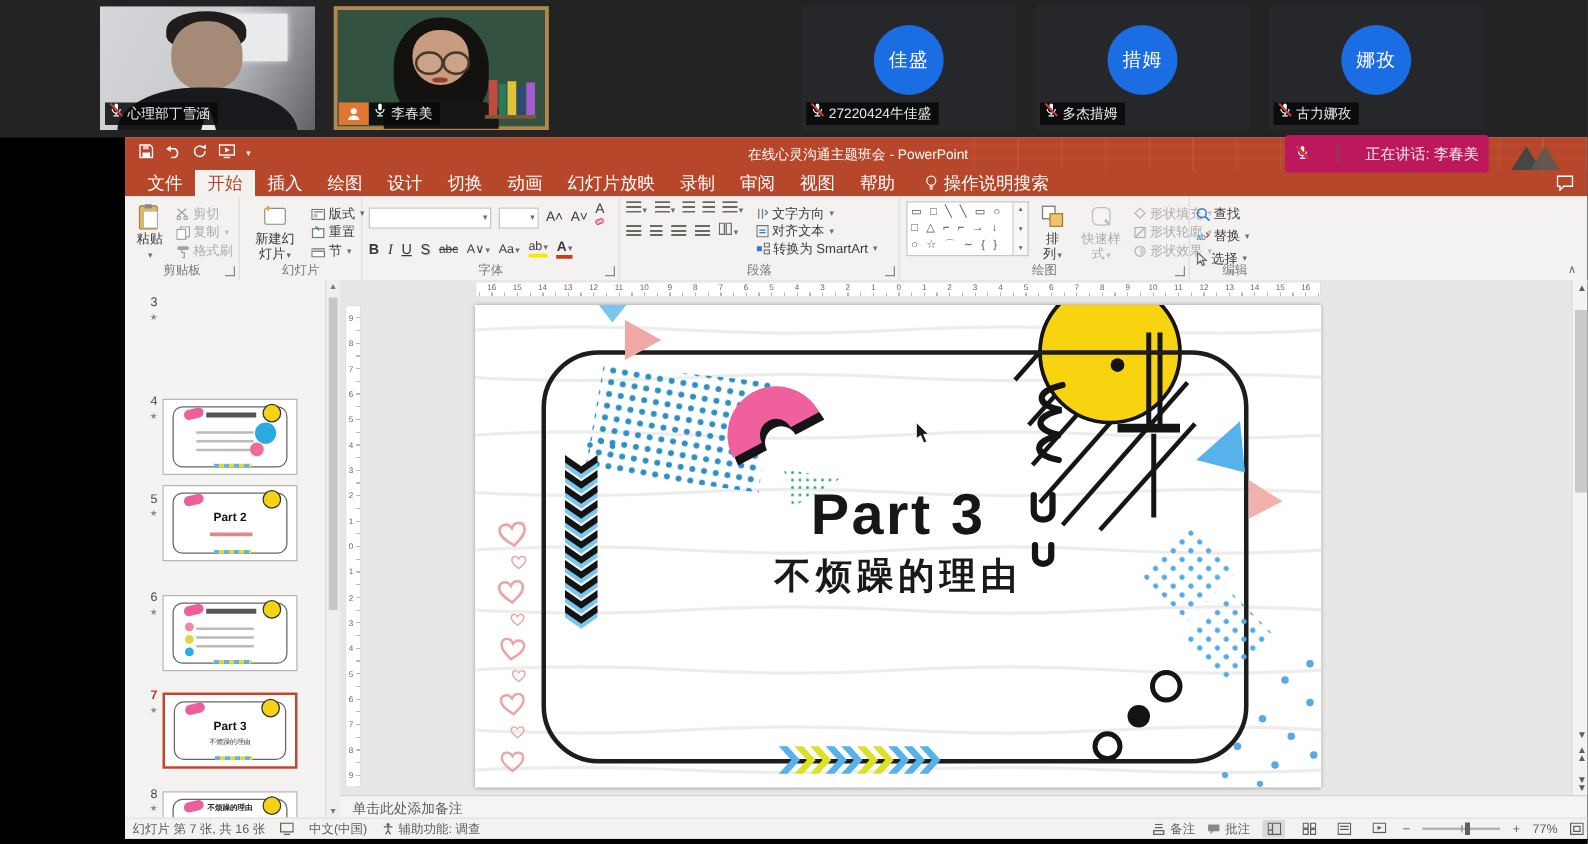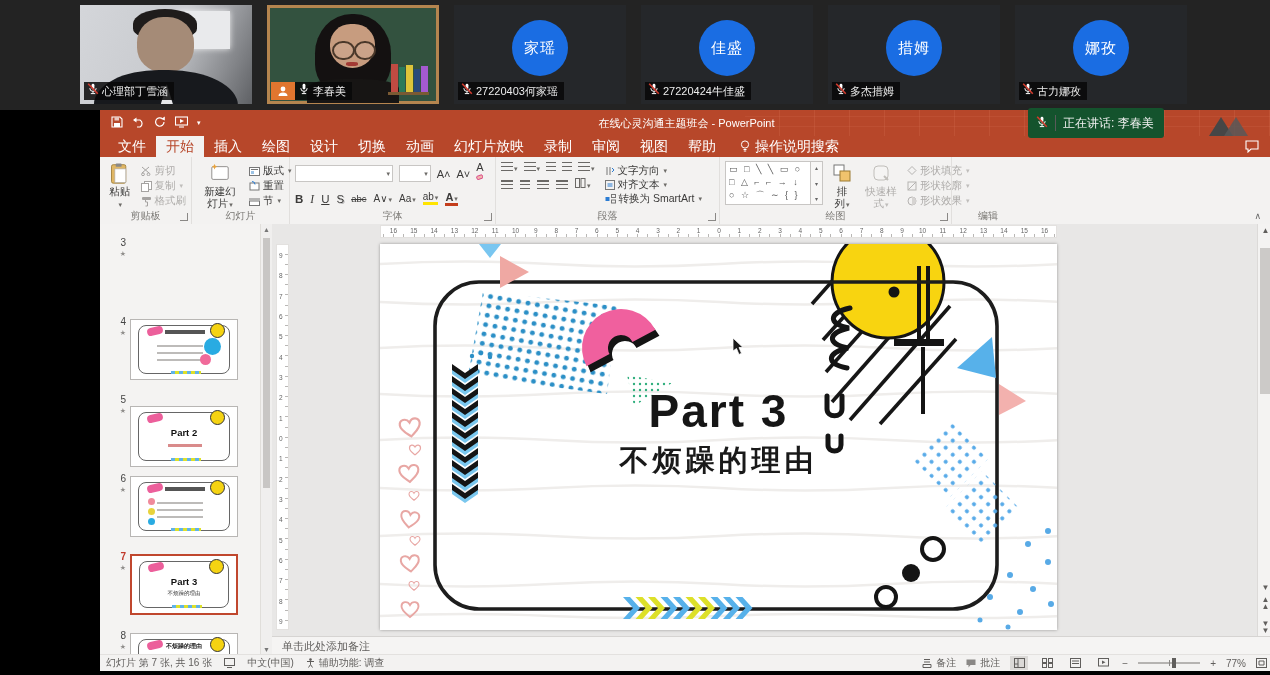--- a/index.html
+++ b/index.html
@@ -27,22 +27,22 @@
   .ct-hair{position:absolute;left:27%;top:6%;width:46%;height:88%;background:#141111;border-radius:48% 48% 38% 38%;}
   .ct-face{position:absolute;left:36%;top:17%;width:27%;height:47%;background:#c79c7f;border-radius:46% 46% 50% 50%;}
   .ct-glass{position:absolute;left:37.5%;top:35%;width:11%;height:17%;border:2px solid #4a382a;border-radius:50%;background:rgba(255,255,255,.08);}
   .ct-glass.g2{left:50.5%;}
   .ct-lips{position:absolute;left:46%;top:58%;width:7%;height:4%;background:#a23a34;border-radius:40%;}
   .ct-body{position:absolute;left:22%;bottom:-2%;width:56%;height:26%;background:#171514;border-radius:40% 40% 0 0;}
   .ct-books{position:absolute;right:5%;bottom:10%;width:22%;height:30%;display:flex;align-items:flex-end;gap:1px;}
   .ct-books i{flex:1;}
   .ct-shelf{position:absolute;right:4%;bottom:7%;width:25%;height:3px;background:#7a5a33;}
   
-  .banner{position:absolute;left:1028px;top:108px;width:136px;height:30px;background:#14532d;border-radius:3px;
-          display:flex;align-items:center;gap:7px;padding:0 8px;box-sizing:border-box;z-index:60;color:#f2f2f2;font-size:12px;}
+  .banner{position:absolute;left:1028px;top:108px;width:163px;height:30px;background:#be185d;border-radius:3px;
+          display:flex;align-items:center;gap:7px;padding:0 8px;box-sizing:border-box;z-index:60;color:#f2f2f2;font-size:12px;justify-content:space-between;}
   .banner .sep{width:1px;height:16px;background:#5a5a5a;}
   .mm-logo{position:absolute;left:1206px;top:112px;z-index:60;}
   
   .ppt{position:absolute;left:100px;top:110px;width:1173px;height:561px;background:#f3f2f1;}
   .titlebar{position:relative;height:26px;background:#b7472a;color:#fff;display:flex;align-items:center;}
   .titlebar::after{content:"";position:absolute;left:55%;right:0;top:0;bottom:0;opacity:.5;pointer-events:none;
      background:repeating-linear-gradient(90deg,transparent 0 34px,rgba(240,150,120,.28) 34px 35px),
                 repeating-linear-gradient(0deg,transparent 0 9px,rgba(240,150,120,.22) 9px 10px);}
   .qat{display:flex;align-items:center;gap:9px;padding-left:11px;z-index:2;}
   .win-title{position:absolute;left:50%;transform:translateX(-50%);font-size:11px;white-space:nowrap;z-index:2;}
@@ -183,33 +183,20 @@
           <span><svg width="12" height="12" viewBox="0 0 12 12">
               <rect x="4.6" y="0.8" width="2.8" height="5.6" rx="1.4" fill="#fff"></rect>
               <path d="M2.8,5.2 a3.2,3.2 0 0 0 6.4,0" fill="none" stroke="#fff" stroke-width="1"></path>
               <line x1="6" y1="8.4" x2="6" y2="10" stroke="#fff" stroke-width="1"></line>
               <line x1="3.8" y1="10.6" x2="8.2" y2="10.6" stroke="#fff" stroke-width="1"></line>
               <line x1="1.2" y1="0.8" x2="10.8" y2="10.8" stroke="#d23b2e" stroke-width="1.6"></line>
             </svg></span>
           <span>心理部丁雪涵</span>
         </span>
       </div>
-      <div class="tile" style="left: 454px;">
-        <div class="avatar">家瑶</div>
-        <span class="tile-label">
-          <span><svg width="12" height="12" viewBox="0 0 12 12">
-              <rect x="4.6" y="0.8" width="2.8" height="5.6" rx="1.4" fill="#fff"></rect>
-              <path d="M2.8,5.2 a3.2,3.2 0 0 0 6.4,0" fill="none" stroke="#fff" stroke-width="1"></path>
-              <line x1="6" y1="8.4" x2="6" y2="10" stroke="#fff" stroke-width="1"></line>
-              <line x1="3.8" y1="10.6" x2="8.2" y2="10.6" stroke="#fff" stroke-width="1"></line>
-              <line x1="1.2" y1="0.8" x2="10.8" y2="10.8" stroke="#d23b2e" stroke-width="1.6"></line>
-            </svg></span>
-          <span>27220403何家瑶</span>
-        </span>
-      </div>
       <div class="tile" style="left: 641px;">
         <div class="avatar">佳盛</div>
         <span class="tile-label">
           <span><svg width="12" height="12" viewBox="0 0 12 12">
               <rect x="4.6" y="0.8" width="2.8" height="5.6" rx="1.4" fill="#fff"></rect>
               <path d="M2.8,5.2 a3.2,3.2 0 0 0 6.4,0" fill="none" stroke="#fff" stroke-width="1"></path>
               <line x1="6" y1="8.4" x2="6" y2="10" stroke="#fff" stroke-width="1"></line>
               <line x1="3.8" y1="10.6" x2="8.2" y2="10.6" stroke="#fff" stroke-width="1"></line>
               <line x1="1.2" y1="0.8" x2="10.8" y2="10.8" stroke="#d23b2e" stroke-width="1.6"></line>
             </svg></span>
@@ -536,20 +523,44 @@
               <span>形状效果</span>
                 <span class="dd">▾</span>
             </div>
           </div>
         </div>
         <span class="glabel">绘图</span>
         <span class="launcher"></span>
       </div>
 
       <div class="rgroup" style="width:72px;border-right:none;">
+        <div class="scol" style="height:50px;">
+          <div class="smallbtn">
+            <svg width="11" height="11" viewBox="0 0 11 11">
+                <circle cx="4.5" cy="4.5" r="3.5" fill="none" stroke="#2b7cd3" stroke-width="1.2"></circle>
+                <line x1="7" y1="7" x2="10.5" y2="10.5" stroke="#2b7cd3" stroke-width="1.4"></line>
+              </svg>
+            <span>查找</span>
+          </div>
+          <div class="smallbtn">
+            <svg width="11" height="10" viewBox="0 0 11 10">
+                <text x="0" y="8" font-size="7" fill="#2b7cd3">ab</text>
+                <path d="M8,2 l2,2 -2,2" fill="none" stroke="#c43e1c"></path>
+              </svg>
+            <span>替换</span>
+              <span class="dd">▾</span>
+          </div>
+          <div class="smallbtn">
+            <svg width="9" height="11" viewBox="0 0 9 11">
+                <path d="M1,0 L1,9 L3.5,6.8 L5,10.5 L6.5,9.8 L5,6.2 L8,6.2 Z" fill="none" stroke="#6b6966"></path>
+              </svg>
+            <span>选择</span>
+              <span class="dd">▾</span>
+          </div>
+        </div>
         <span class="glabel">编辑</span>
       </div>
 
       <span class="ribbon-collapse">∧</span>
     </div>
 
     <div class="thumb-panel" id="thumbpanel">
       <div class="pscroll">
         <span class="up">▲</span>
         <span class="pthumb"></span>
@@ -563,21 +574,21 @@
           <i class="m-pb"></i>
           <i class="m-arrows"></i>
           <i class="m-ctbar"></i>
           <i class="m-l1"></i>
           <i class="m-l2"></i>
           <i class="m-l3"></i>
           <i class="m-bc"></i>
           <i class="m-pc"></i>
         </div>
         <div class="titem" style="top: 170px;"><span>5</span><span class="tstar">★</span></div>
-        <div class="mini" style="top: 182px;">
+        <div class="mini" style="top: 164px;">
           <i class="m-br"></i>
           <i class="m-yc"></i>
           <i class="m-pb"></i>
           <i class="m-arrows"></i>
           <div class="m-title">Part 2</div>
           <i class="m-subbar"></i>
         </div>
         <div class="titem" style="top: 248.5px;"><span>6</span><span class="tstar">★</span></div>
         <div class="mini" style="top: 251.5px;">
           <i class="m-br"></i>

